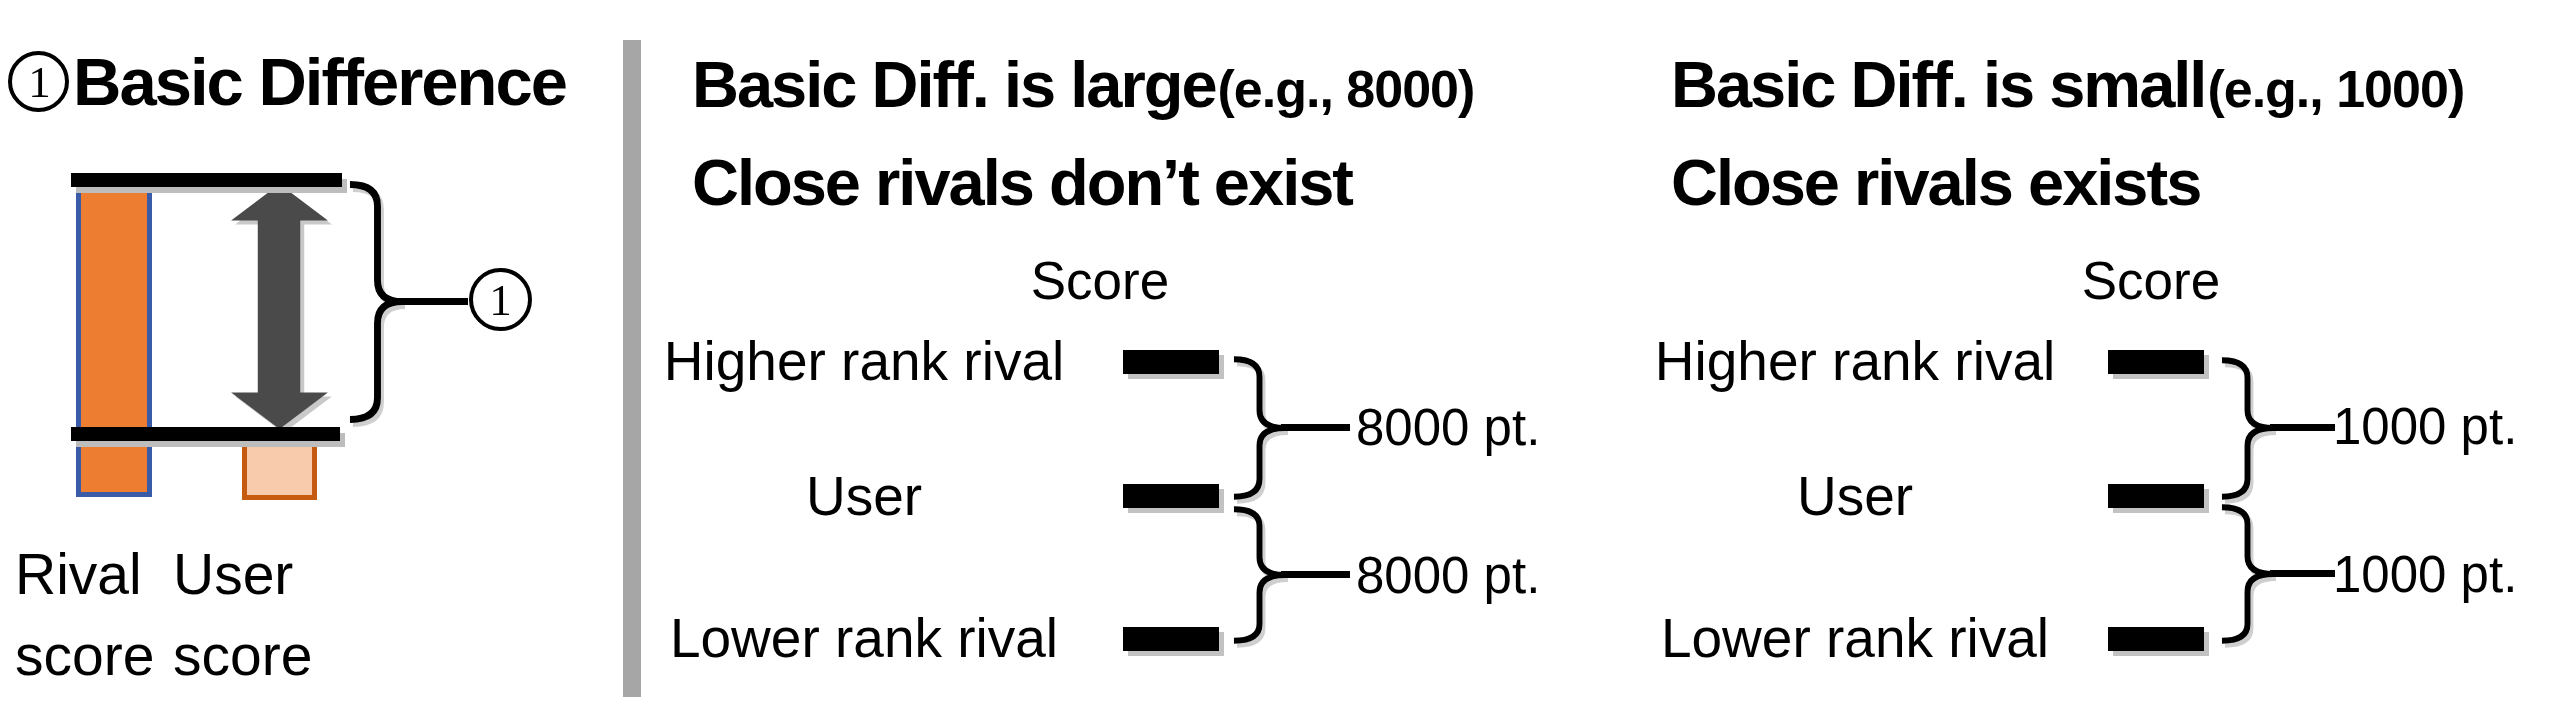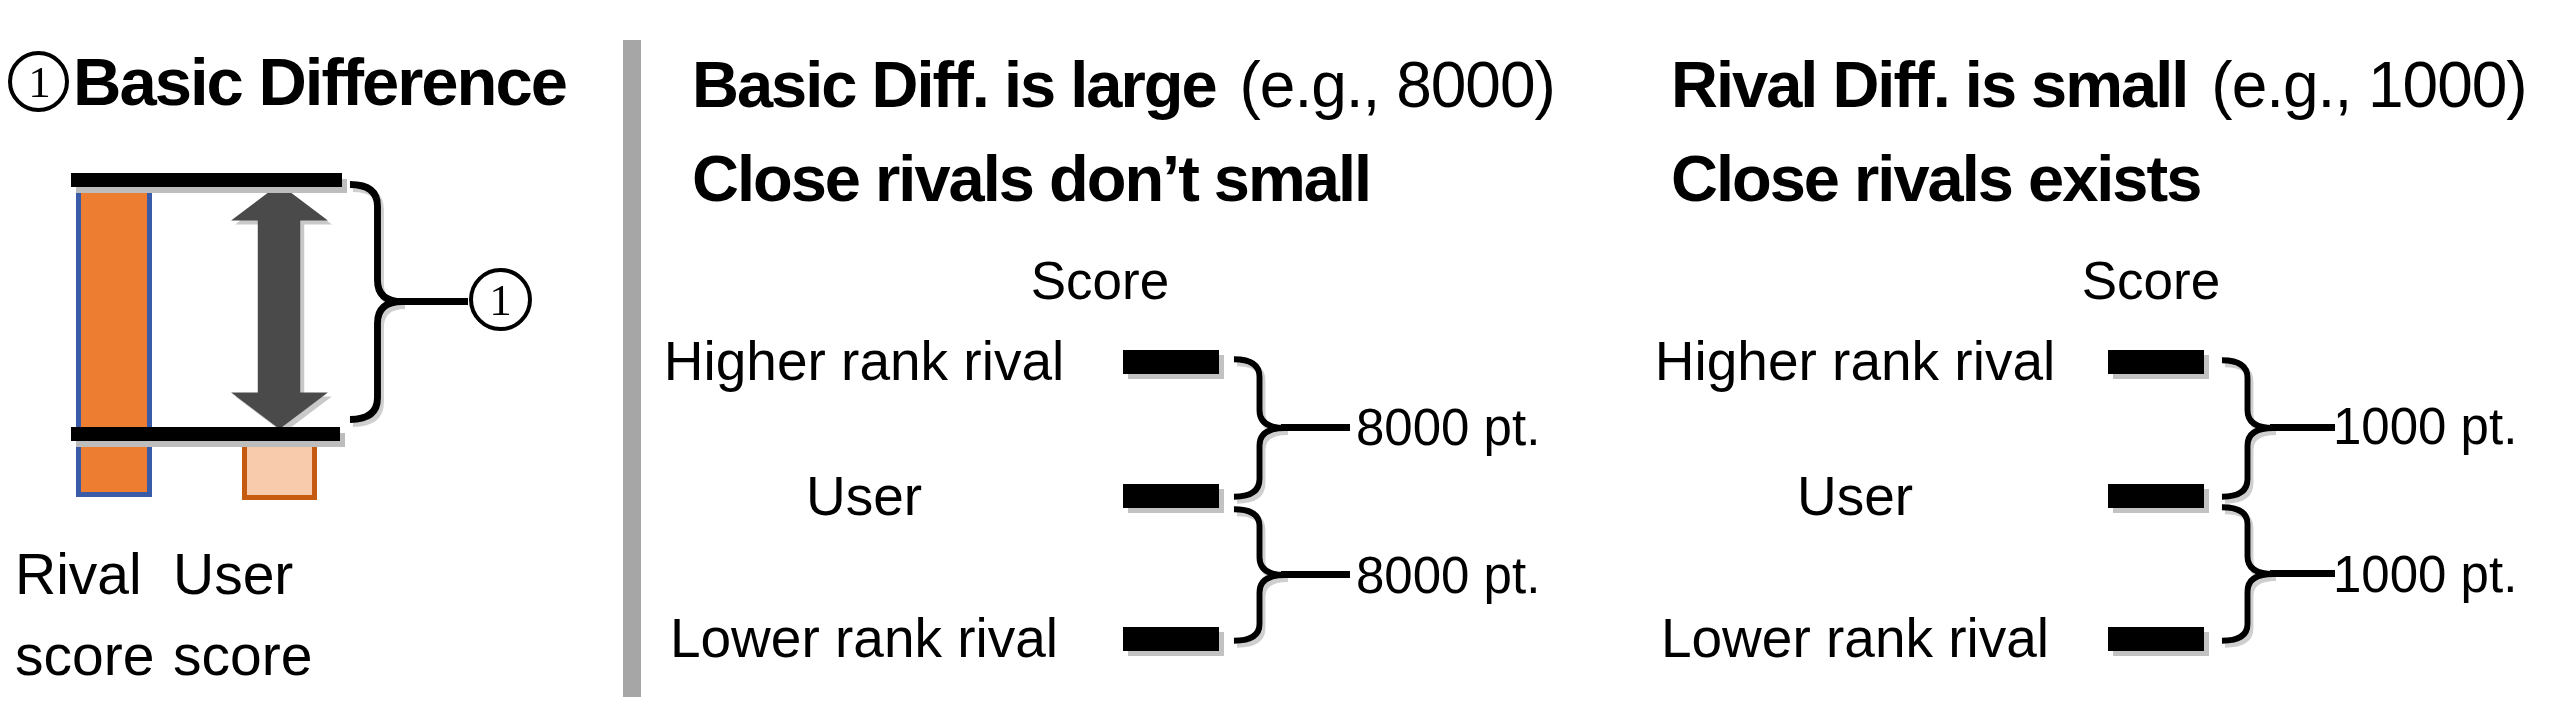--- a/index.html
+++ b/index.html
@@ -26,21 +26,21 @@
   #left-connector{left:399px;top:298px;width:69px;height:7px;}
   #left-callout{left:469px;top:268px;width:63px;height:63px;font-size:45px;}
   .bar-label{font-size:57px;line-height:81px;text-align:left;white-space:nowrap;}
   #rival-label{left:15px;top:534px;width:178px;}
   #user-label{left:173px;top:534px;width:158px;}
 
   #divider{left:623px;top:40px;width:18px;height:657px;background:#A6A6A6;}
 
   
   .big-title{font-weight:bold;font-size:65px;line-height:94px;letter-spacing:-2px;white-space:nowrap;}
-  .big-title .note{font-size:64px;font-weight:400;letter-spacing:-1px;margin-left:24px;}
+  .big-title .note{font-size:52px;font-weight:700;letter-spacing:-1px;margin-left:2px;}
   #mid-title{left:692px;top:38px;}
   #right-title{left:1671px;top:38px;}
 
   .score-label{font-size:53px;width:198px;text-align:center;white-space:nowrap;}
   #mid-score{left:1001px;top:250px;}
   #right-score{left:2052px;top:250px;}
 
   .row-label{font-size:55px;line-height:55px;width:494px;text-align:center;white-space:nowrap;}
   .dash{background:#000;width:96px;height:24px;box-shadow:5px 5px 0 #c2c2c2;}
   .gap-value{font-size:51px;line-height:63px;white-space:nowrap;}
@@ -94,21 +94,21 @@
     <div>User</div>
     <div>score</div>
   </div>
 
   <div class="abs" id="divider"></div>
 
   <div class="abs big-title" id="mid-title">
     <div>
       <span>Basic Diff. is large</span><span class="note">(e.g., 8000)</span>
     </div>
-    <div>Close rivals don’t small</div>
+    <div>Close rivals don’t exist</div>
   </div>
 
   <div class="abs score-label" id="mid-score">Score</div>
 
   <div class="abs row-label" id="mid-row-0">Higher rank rival</div>
   <div class="abs row-label" id="mid-row-1">User</div>
   <div class="abs row-label" id="mid-row-2">Lower rank rival</div>
 
   <div class="abs dash" id="mid-dash-0"></div>
   <div class="abs dash" id="mid-dash-1"></div>
@@ -121,21 +121,21 @@
     <path d="M2,3 Q28,3 28,20 L28,52 Q28,70 54,70 Q28,70 28,88 L28,120 Q28,137 2,137" fill="none" stroke="#000" stroke-width="6"></path>
   </svg>
   <div class="abs connector" id="mid-conn-0"></div>
   <div class="abs connector" id="mid-conn-1"></div>
 
   <div class="abs gap-value" id="mid-val-0">8000 pt.</div>
   <div class="abs gap-value" id="mid-val-1">8000 pt.</div>
 
   <div class="abs big-title" id="right-title">
     <div>
-      <span>Rival Diff. is small</span><span class="note">(e.g., 1000)</span>
+      <span>Basic Diff. is small</span><span class="note">(e.g., 1000)</span>
     </div>
     <div>Close rivals exists</div>
   </div>
 
   <div class="abs score-label" id="right-score">Score</div>
 
   <div class="abs row-label" id="right-row-0">Higher rank rival</div>
   <div class="abs row-label" id="right-row-1">User</div>
   <div class="abs row-label" id="right-row-2">Lower rank rival</div>
 

